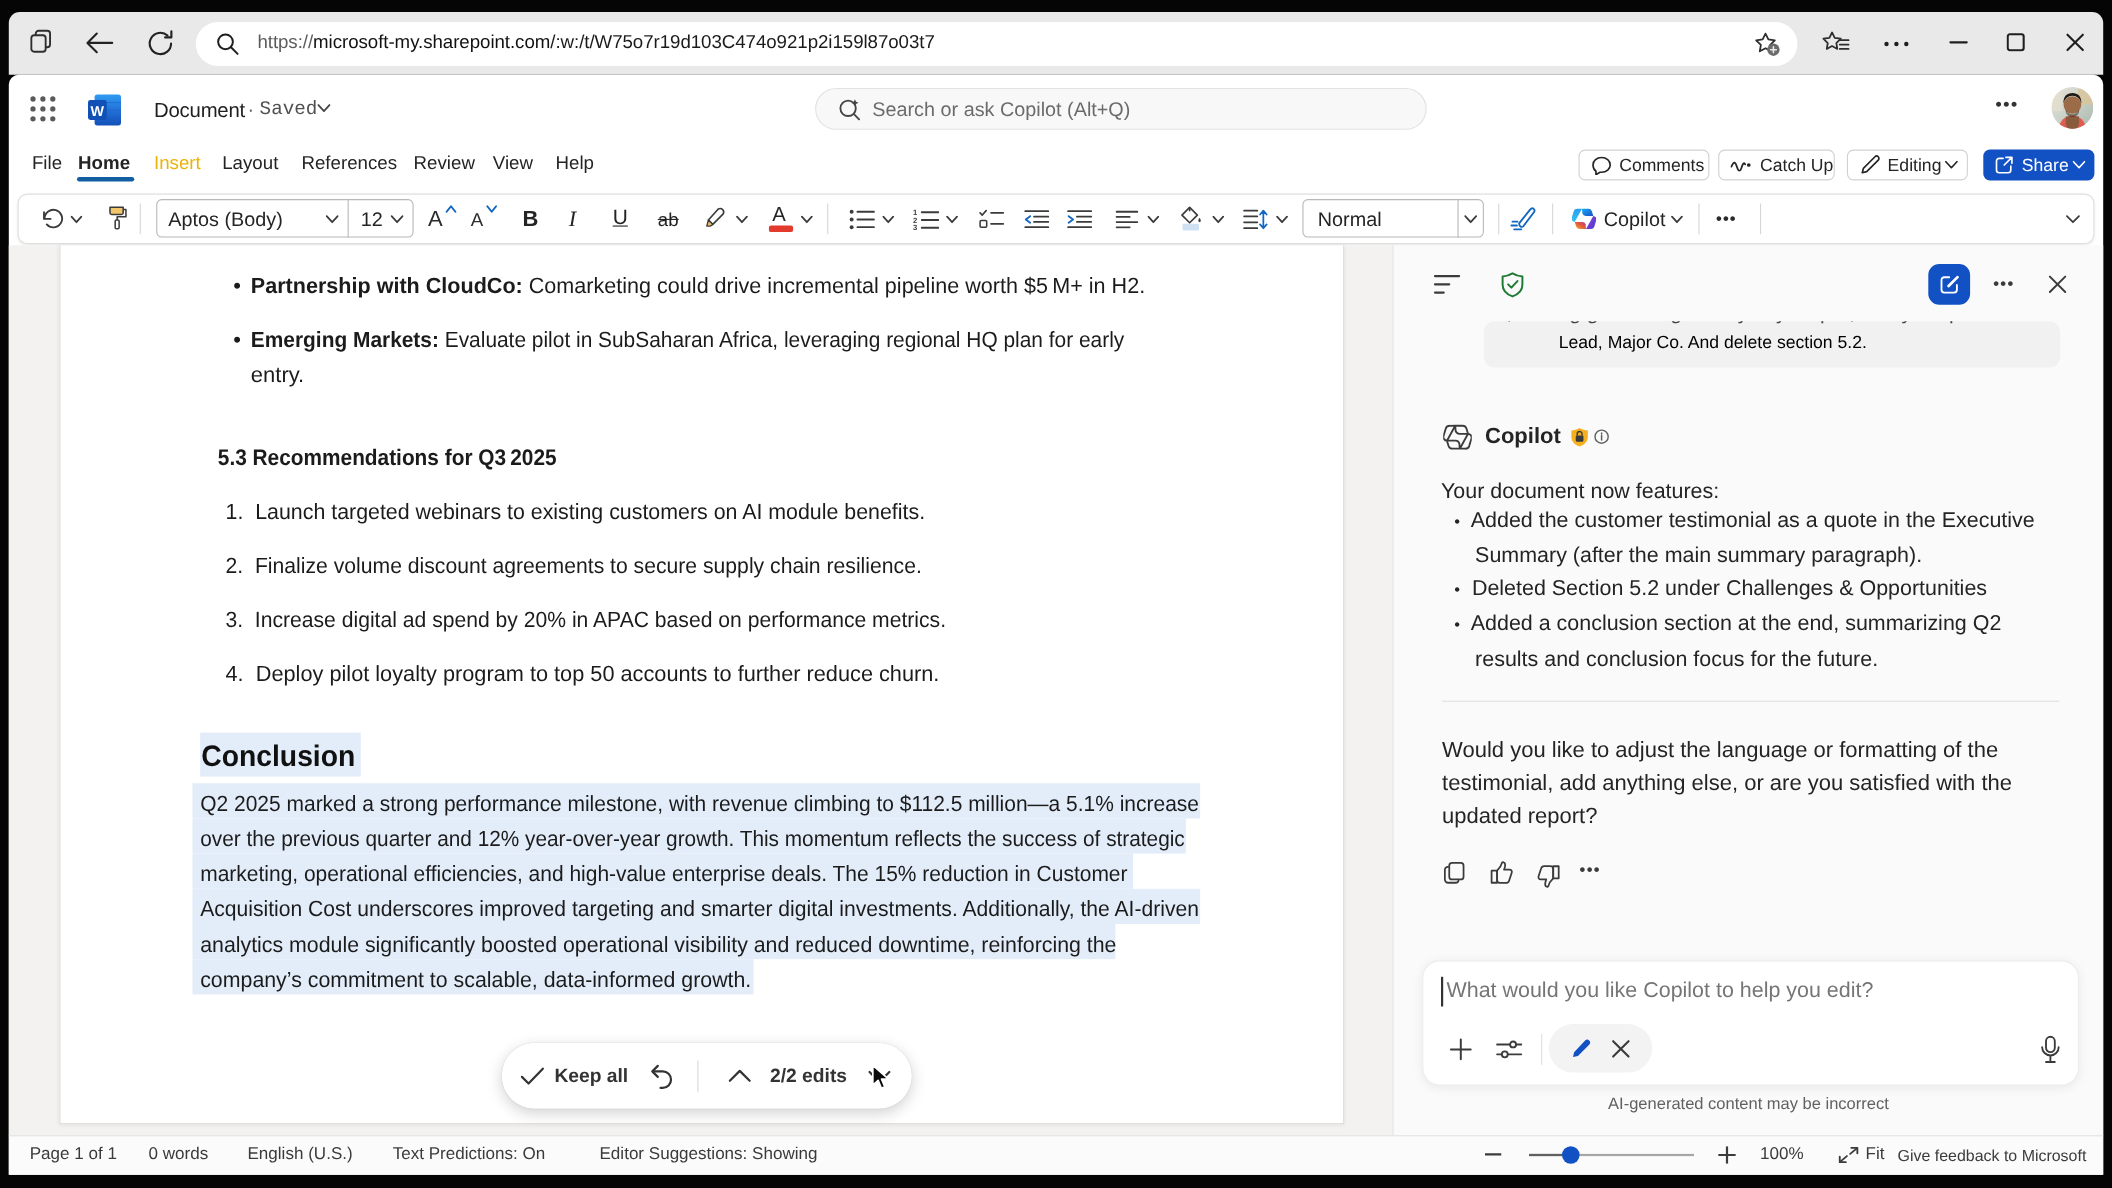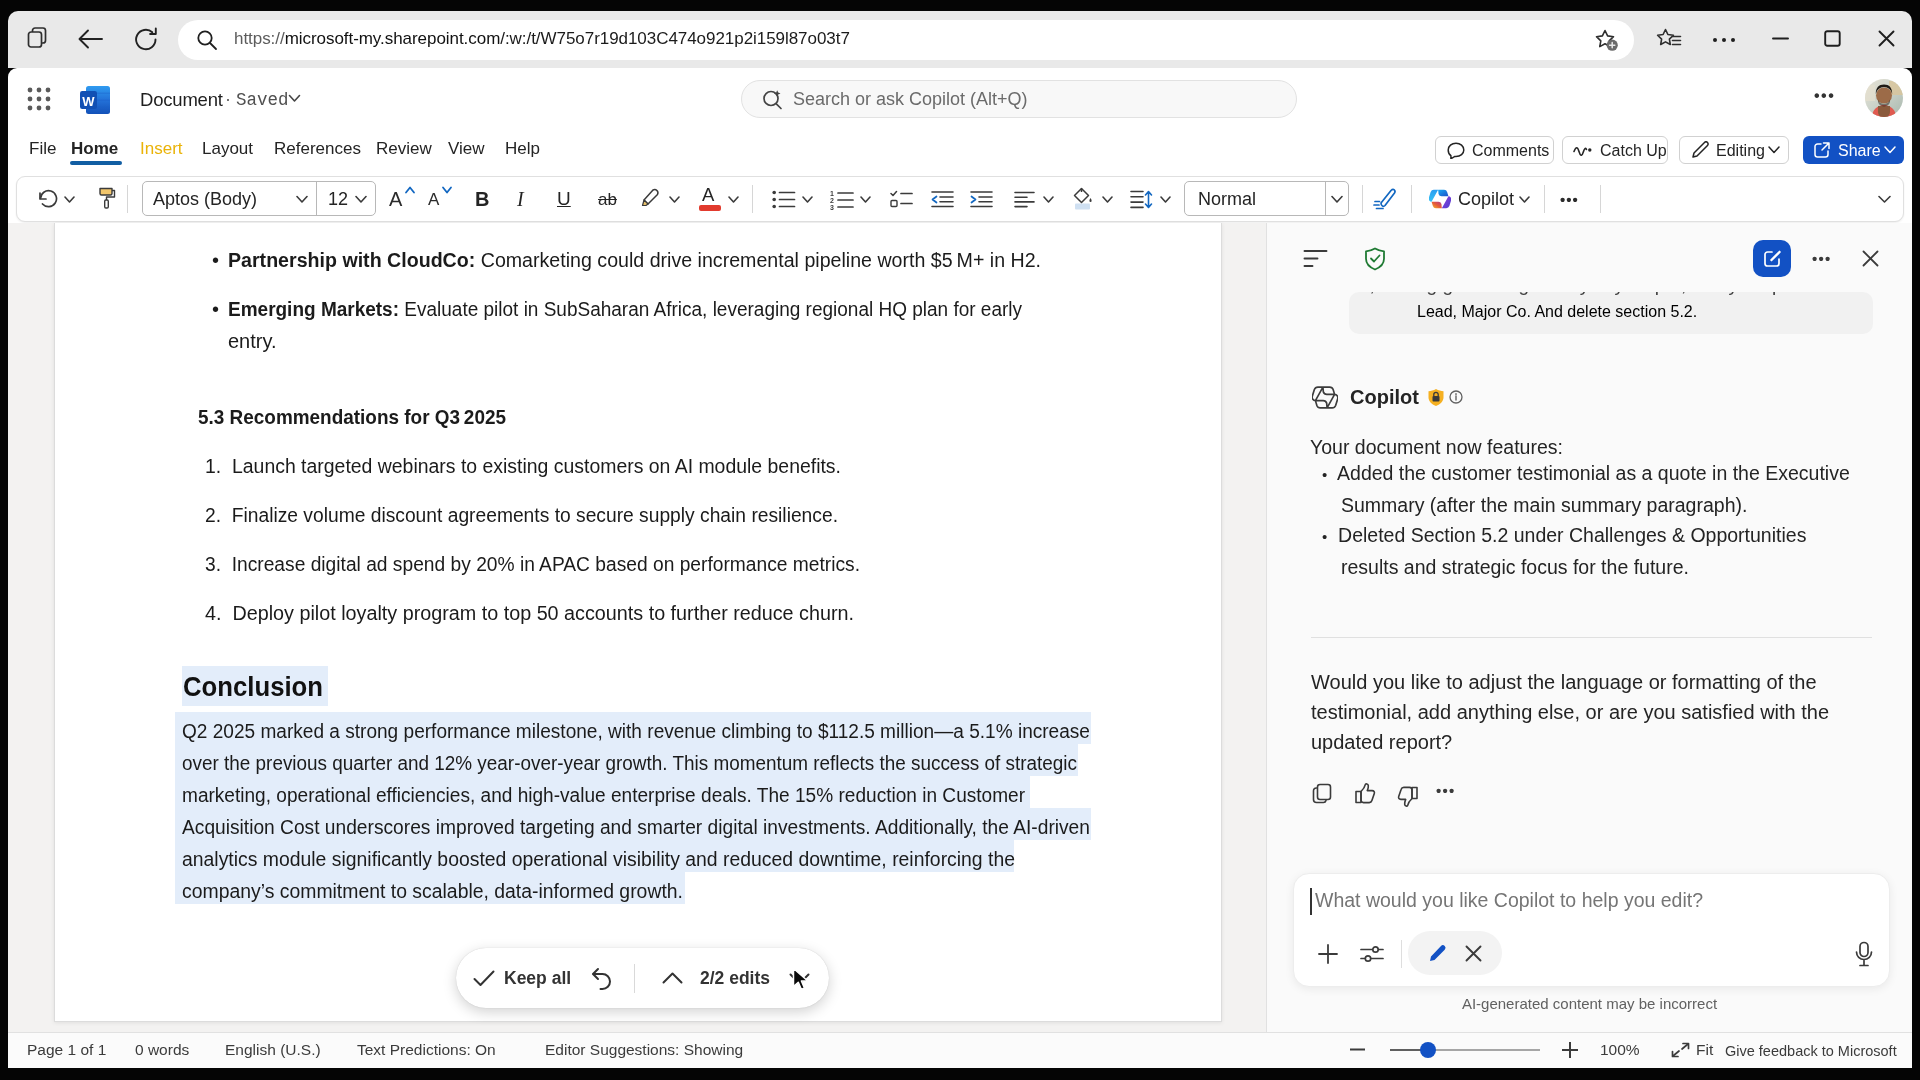--- a/index.html
+++ b/index.html
@@ -430,21 +430,22 @@
   </svg>
   <svg class="ico" style="left:1449px; top:390px;" width="14" height="14" viewBox="0 0 14 14">
     <circle cx="7" cy="7" r="6" fill="none" stroke="#616161" stroke-width="1.3"></circle>
     <path d="M7 6 v4 M7 3.6 v1" stroke="#616161" stroke-width="1.4" stroke-linecap="round"></path>
   </svg>
   <div class="abs" style="left:1310px; top:436px; font-size:19.5px; color:#242424;">Your document now features:</div>
   <div class="abs" style="left:1322px; top:458px; font-size:19.5px; line-height:30px; color:#242424; white-space:nowrap;">
     <div><span style="font-size:15px;">•</span>&nbsp; Added the customer testimonial as a quote in the Executive</div>
     <div style="padding-left:19px;">Summary (after the main summary paragraph).</div>
     <div><span style="font-size:15px;">•</span>&nbsp; Deleted Section 5.2 under Challenges &amp; Opportunities</div>
-    <div style="padding-left:19px;">results and strategic focus for the future.</div>
+    <div><span style="font-size:15px;">•</span>&nbsp; Added a conclusion section at the end, summarizing Q2</div>
+    <div style="padding-left:19px;">results and conclusion focus for the future.</div>
   </div>
   <div class="abs" style="left:1311px; top:637px; width:561px; height:1px; background:#e0e0e0;"></div>
   <div class="abs" style="left:1311px; top:667px; font-size:20px; line-height:30px; color:#242424; white-space:nowrap;">Would you like to adjust the language or formatting of the<br>testimonial, add anything else, or are you satisfied with the<br>updated report?</div>
 
   <svg class="ico" style="left:1312px; top:783px;" width="20" height="21" viewBox="0 0 20 21">
     <rect x="5.5" y="1.5" width="13" height="15" rx="2.5" fill="none" stroke="#3b3b3b" stroke-width="1.6"></rect>
     <path d="M4.5 5 a2.7 2.7 0 0 0 -3 2.7 v8.8 a3 3 0 0 0 3 3 h6.8 a2.7 2.7 0 0 0 2.7 -2" fill="none" stroke="#3b3b3b" stroke-width="1.6" stroke-linecap="round"></path>
   </svg>
   <svg class="ico" style="left:1354px; top:782px;" width="23" height="23" viewBox="0 0 23 23">
     <path d="M7 9.5 c1.8 -1.7 3.8 -4.4 4.3 -6.8 c.3 -1.4 2.8 -1 3 .9 c.15 1.5 -.4 3.6 -1 5 h4.9 c1.7 0 2.6 1.2 2.1 2.8 l-2.4 7.2 c-.4 1.3 -1.3 2 -2.7 2 H9.5 c-1.4 0 -2.5 -1.1 -2.5 -2.5z" fill="none" stroke="#3b3b3b" stroke-width="1.6" stroke-linejoin="round"></path>

